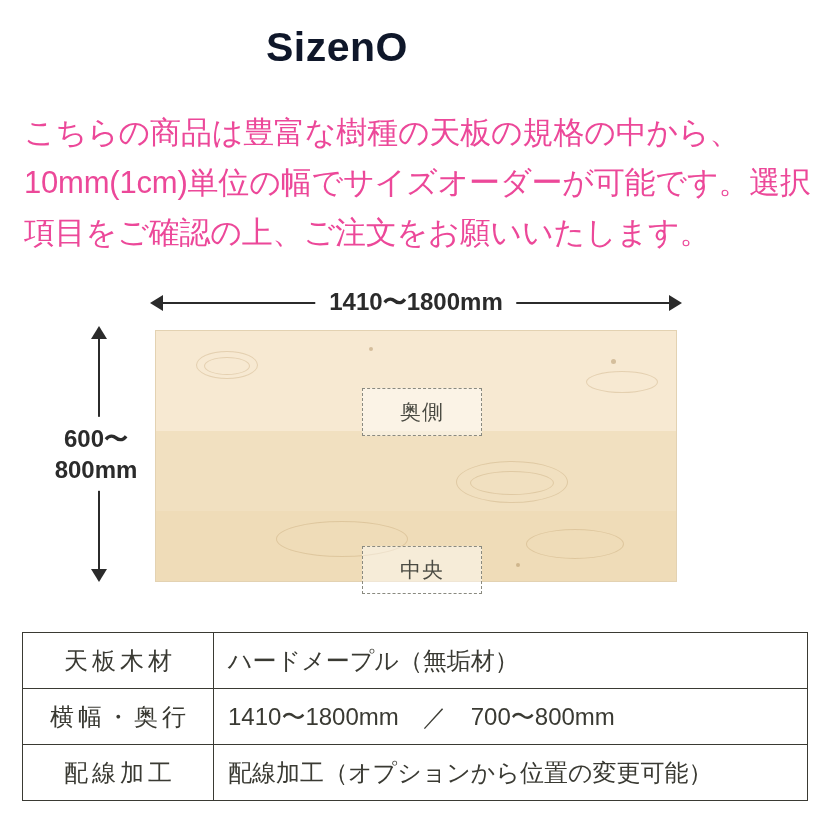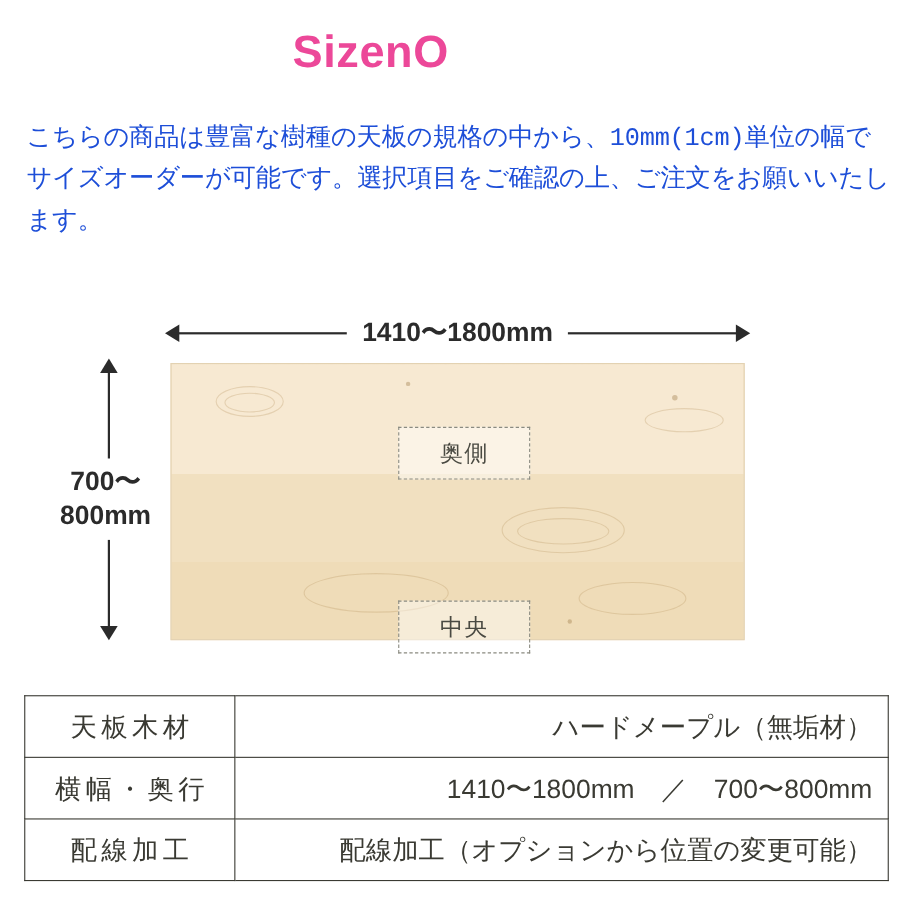--- a/index.html
+++ b/index.html
@@ -23,34 +23,33 @@
   
   .title {
     position: absolute;
     top: 24px;
     left: 0;
     width: 674px;
     text-align: center;
     font-size: 41px;
     font-weight: bold;
     letter-spacing: 0.5px;
-    color: #ec4899;
+    color: #0f172a;
   }
 
   
   .lead {
     position: absolute;
     top: 108px;
     left: 24px;
     width: 790px;
-    font-size: 23px;
+    font-size: 31px;
     line-height: 1.62;
-    color: #1d4ed8;
+    color: #ec4899;
     letter-spacing: -0.2px;
-    font-family: Liberation Mono, monospace;
   }
 
   
   .diagram {
     position: absolute;
     top: 262px;
     left: 0;
     width: 676px;
     height: 360px;
   }
@@ -221,21 +220,20 @@
     border-collapse: collapse;
     table-layout: fixed;
   }
   .spec-table td {
     border: 1.5px solid #3a3a33;
     height: 55px;
     font-size: 24px;
     color: #3a3a33;
     padding: 0 14px;
     vertical-align: middle;
-    text-align: right;
   }
   .spec-table td.key {
     width: 166px;
     text-align: center;
     letter-spacing: 4px;
     padding-right: 10px;
   }
   .spec-table td.val {
     letter-spacing: 0px;
   }
@@ -256,21 +254,21 @@
       <div class="line"></div>
       <div class="arrow-r"></div>
       <div class="label">1410〜1800mm</div>
     </div>
 
     <div class="dim-left">
       <div class="arrow-t"></div>
       <div class="line"></div>
       <div class="arrow-b"></div>
       <div class="label">
-        <span>700〜</span><br>
+        <span>600〜</span><br>
         <span>800mm</span>
       </div>
     </div>
 
     <div class="board">
       <div class="grain g1"></div>
       <div class="grain g2"></div>
       <div class="grain g3"></div>
       <div class="grain g4"></div>
       <div class="grain g5"></div>

